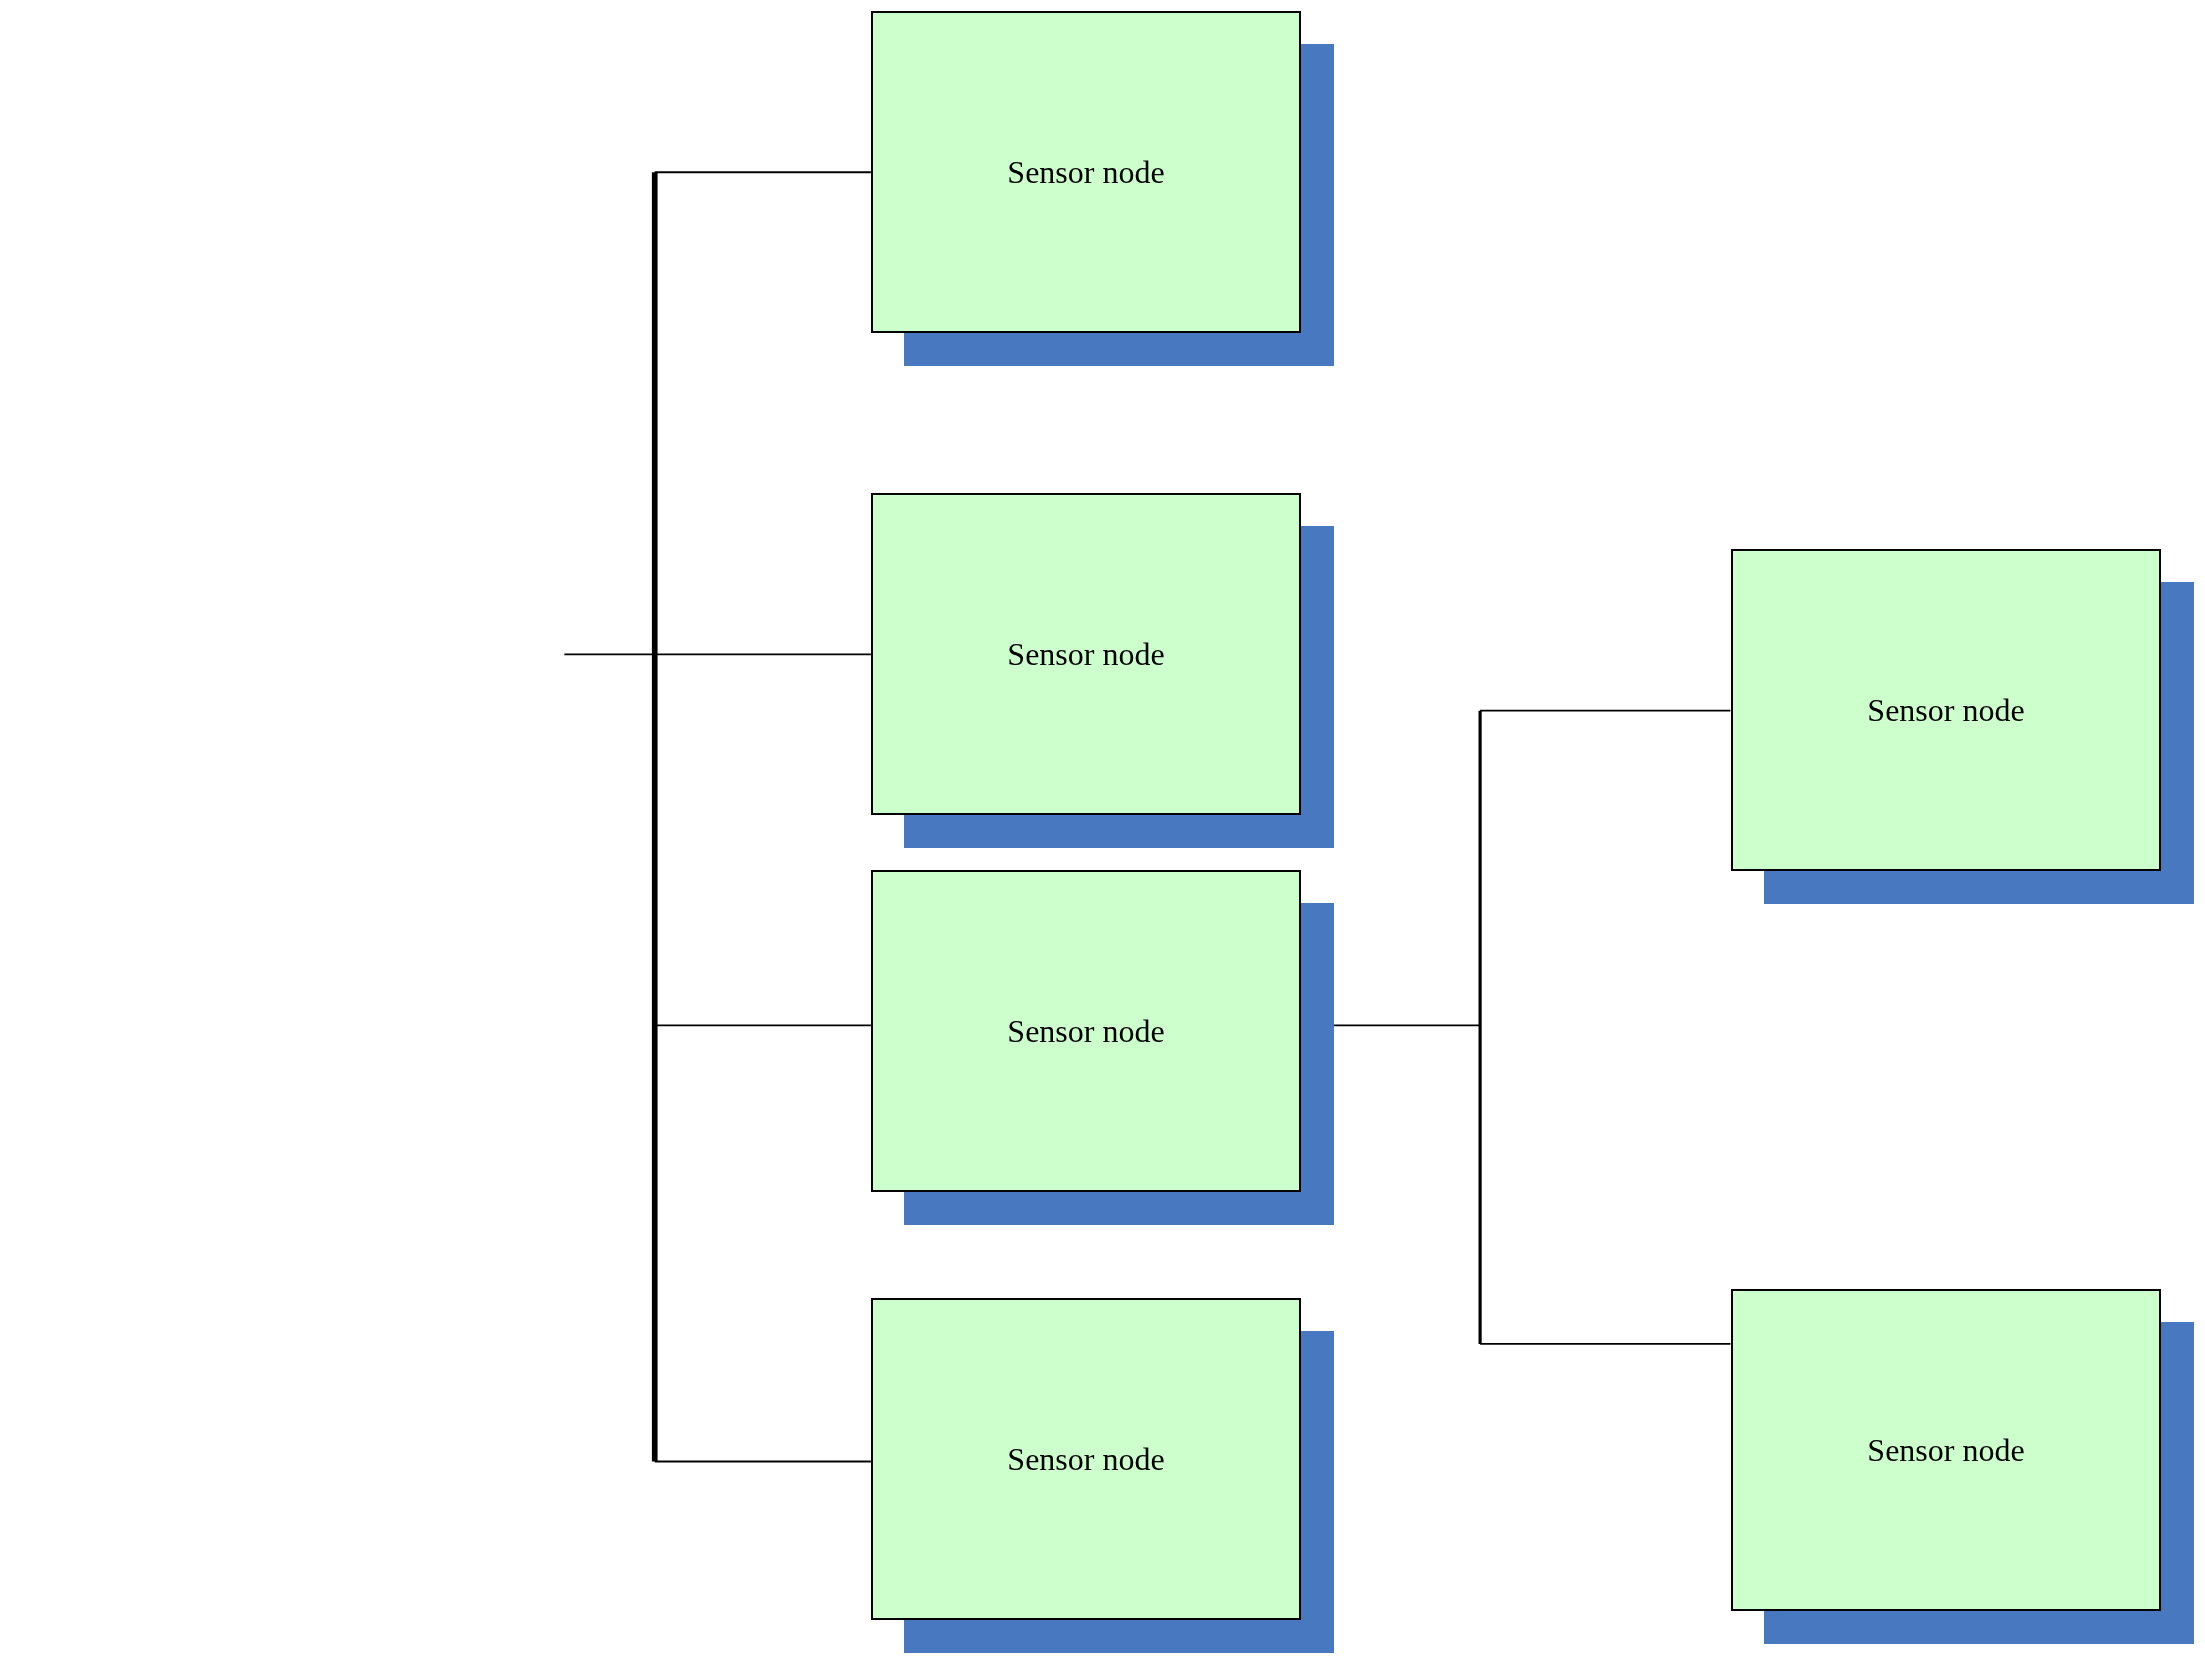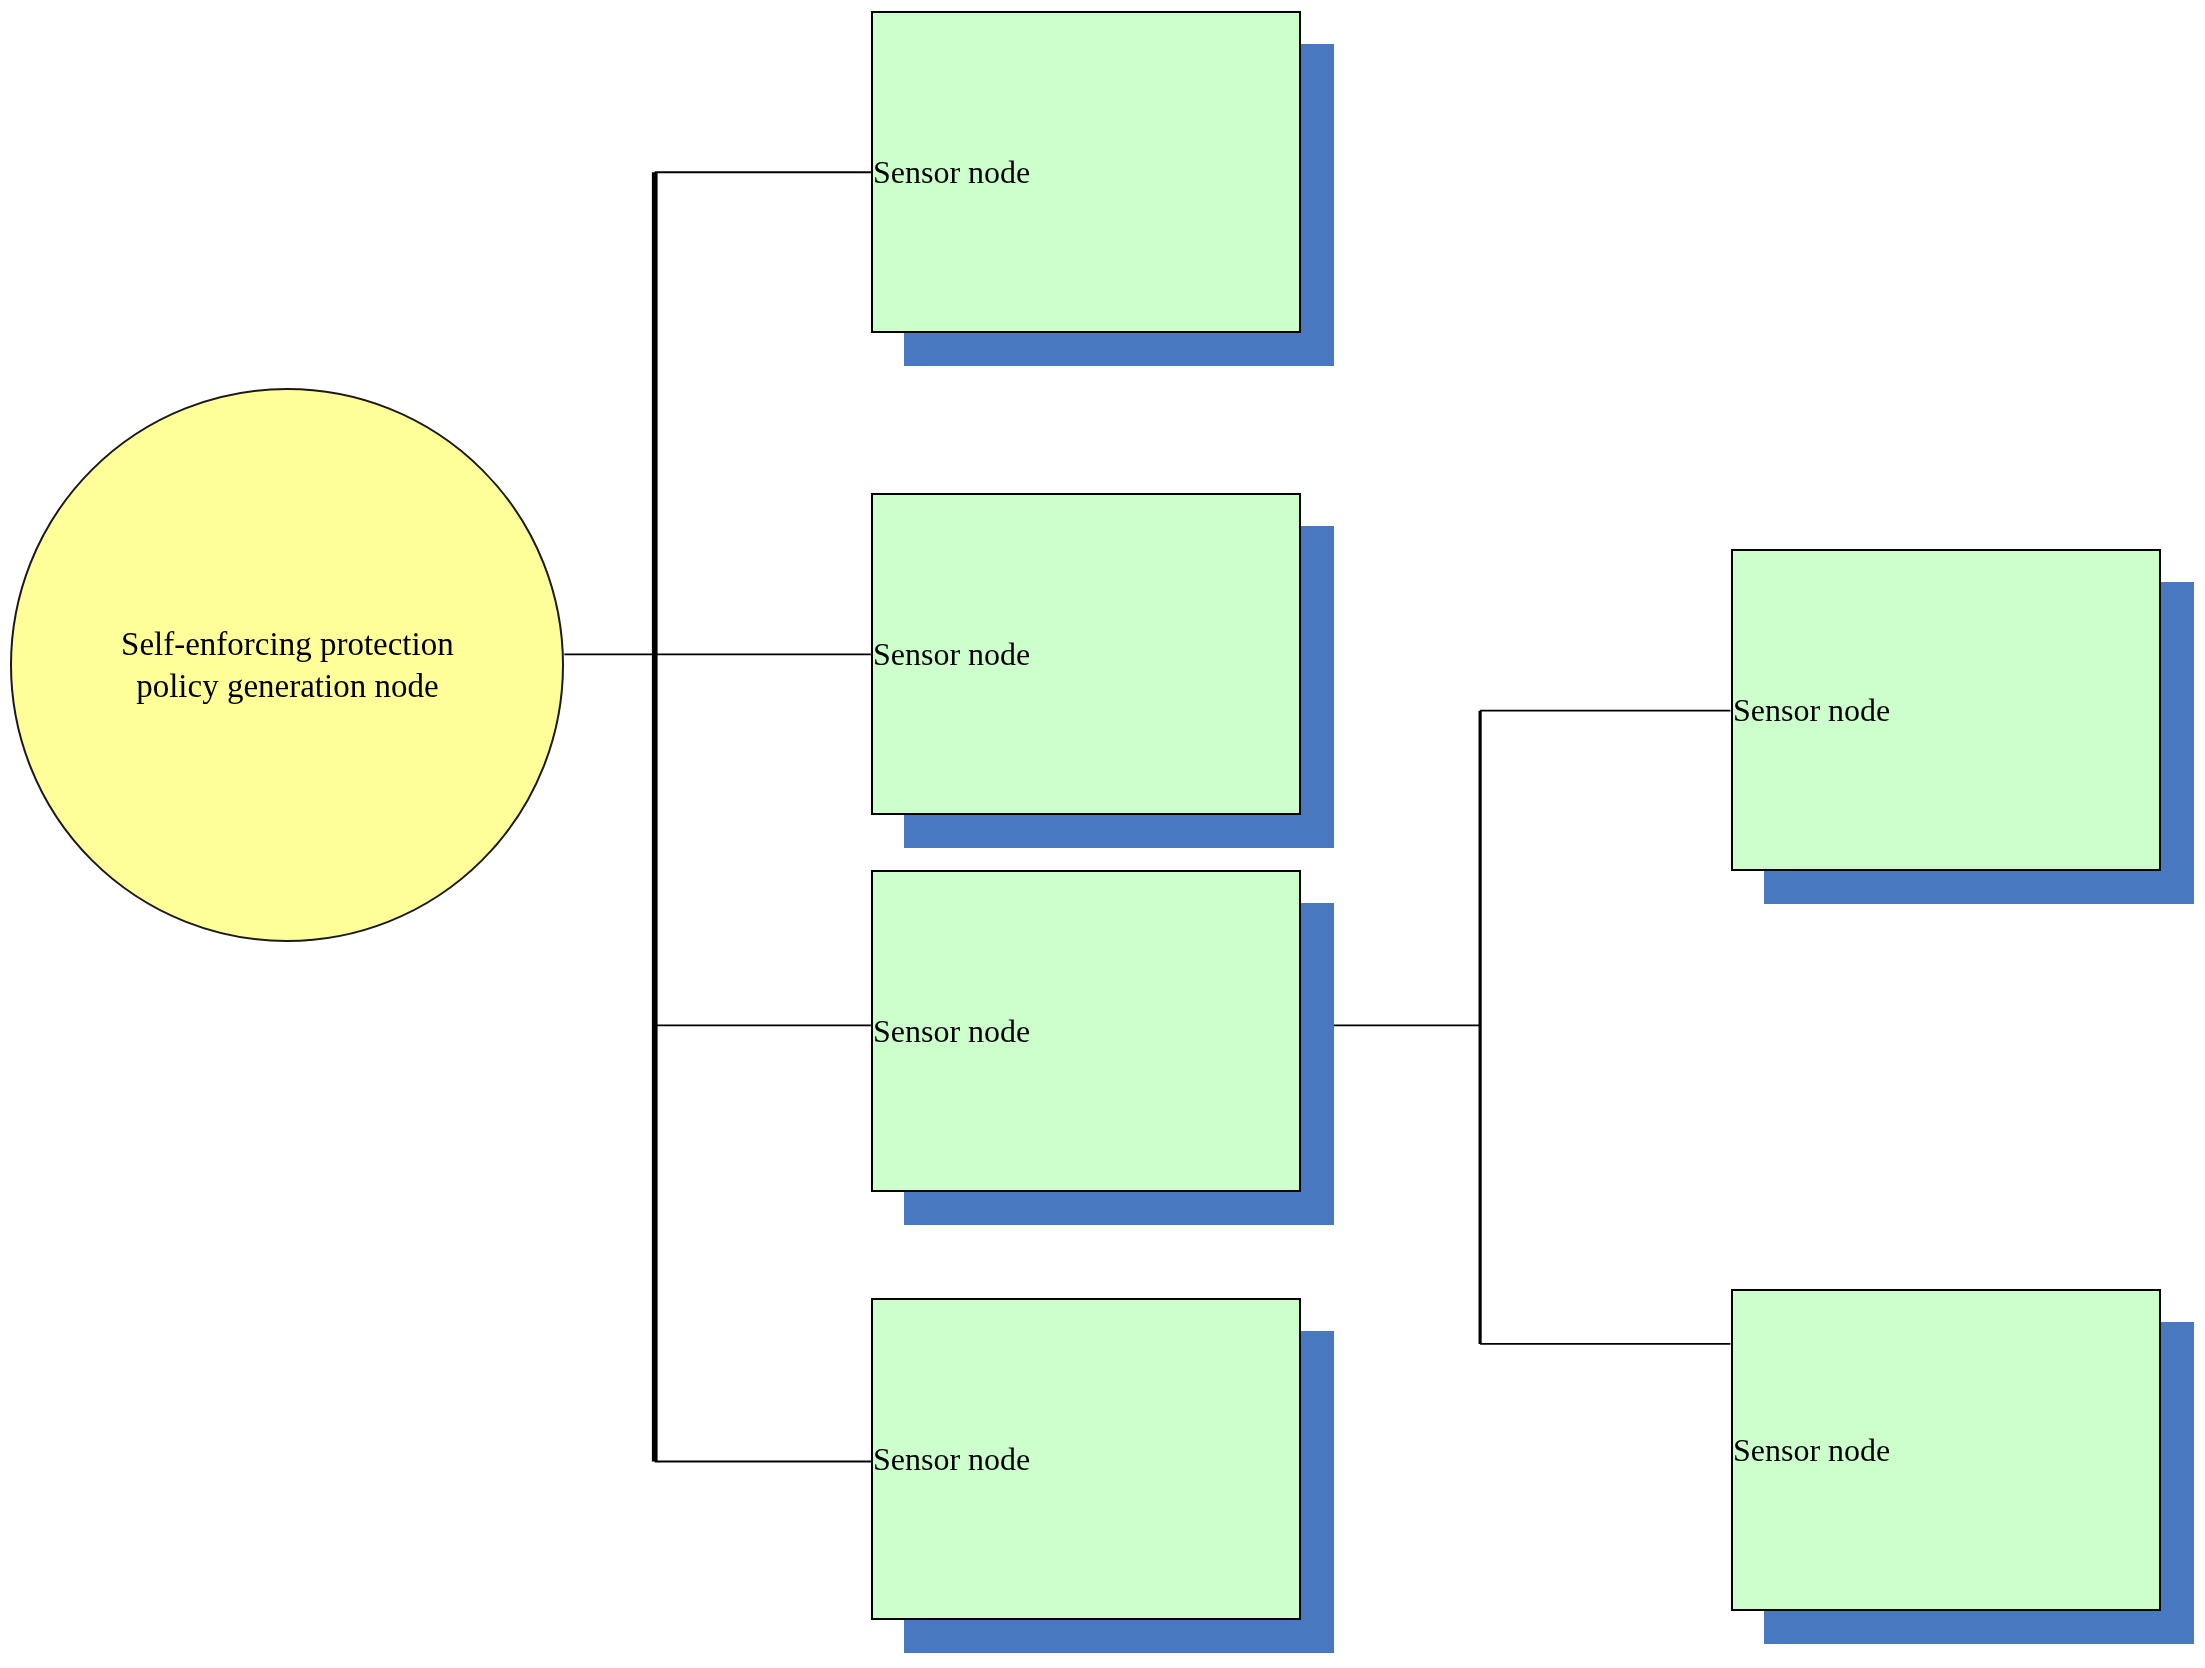--- a/index.html
+++ b/index.html
@@ -41,20 +41,21 @@
     position: absolute;
     left: 0;
     top: 0;
     width: 100%;
     height: 100%;
     box-sizing: border-box;
     background: #ccffcc;
     border: 2.5px solid #000000;
     display: flex;
     align-items: center;
+    justify-content: center;
   }
   .node-label {
     font-size: 32px;
     line-height: 1.15;
     color: #000000;
     text-align: center;
     white-space: nowrap;
   }
   .hub {
     position: absolute;
@@ -95,26 +96,20 @@
 
     <path d="M 2058 1622 L 2342 1622" fill="none" stroke="#000000" stroke-width="3"></path>
 
     <path d="M 2342 1124 L 2342 2126" fill="none" stroke="#000000" stroke-width="5"></path>
 
     <path d="M 2342 1124 L 2738 1124" fill="none" stroke="#000000" stroke-width="3"></path>
 
     <path d="M 2342 2126 L 2738 2126" fill="none" stroke="#000000" stroke-width="3"></path>
   </svg>
 
-  <div class="hub" id="hub" style="left: 10.4px; top: 388px; width: 554px; height: 554px; background: rgb(255, 255, 153); border-color: rgb(26, 26, 26);">
-    <div class="hub-label">
-      <span>Self-enforcing protection</span><br>
-      <span>policy generation node</span>
-    </div>
-  </div>
 
   <div id="nodes">
       <div class="node-box" style="left: 871px; top: 11.4px; width: 430px; height: 322px;">
         <div class="node-shadow" style="background: rgb(72, 120, 192); left: 33px; top: 33px;"></div>
         <div class="node-face" style="background: rgb(204, 255, 204); border-color: rgb(0, 0, 0);">
           <span class="node-label">Sensor node</span>
         </div>
       </div>
       <div class="node-box" style="left: 871px; top: 493px; width: 430px; height: 322px;">
         <div class="node-shadow" style="background: rgb(72, 120, 192); left: 33px; top: 33px;"></div>

